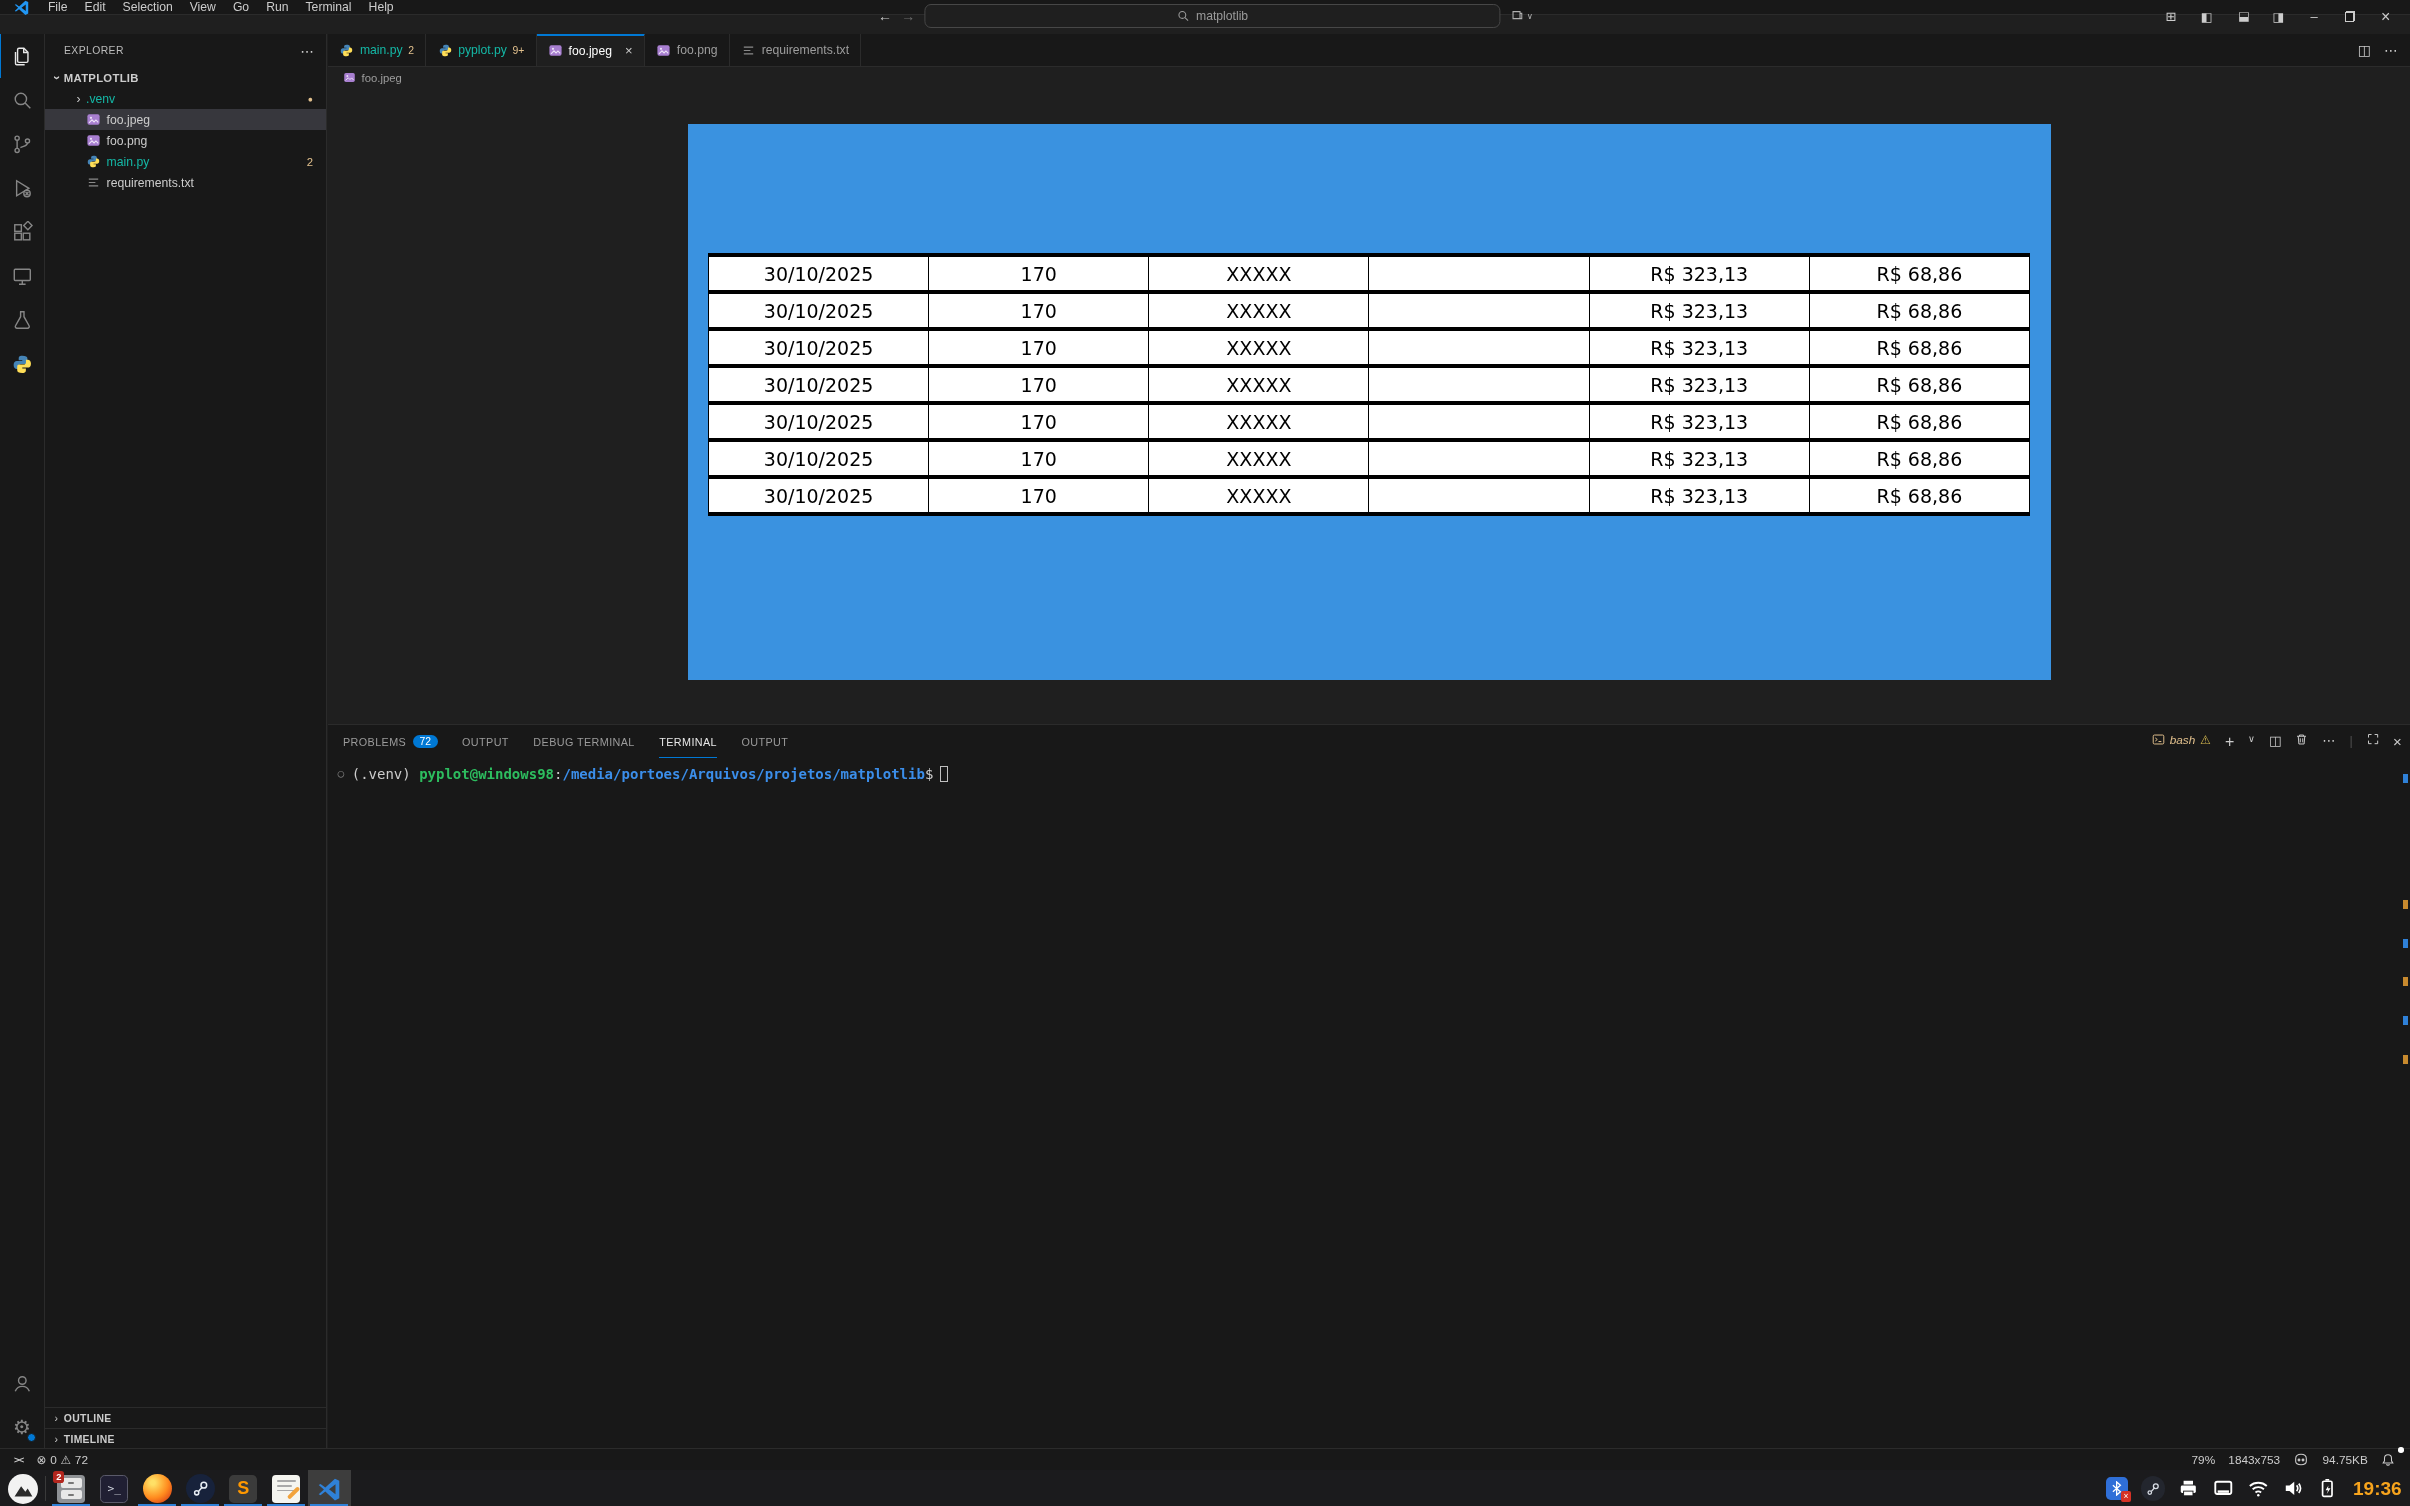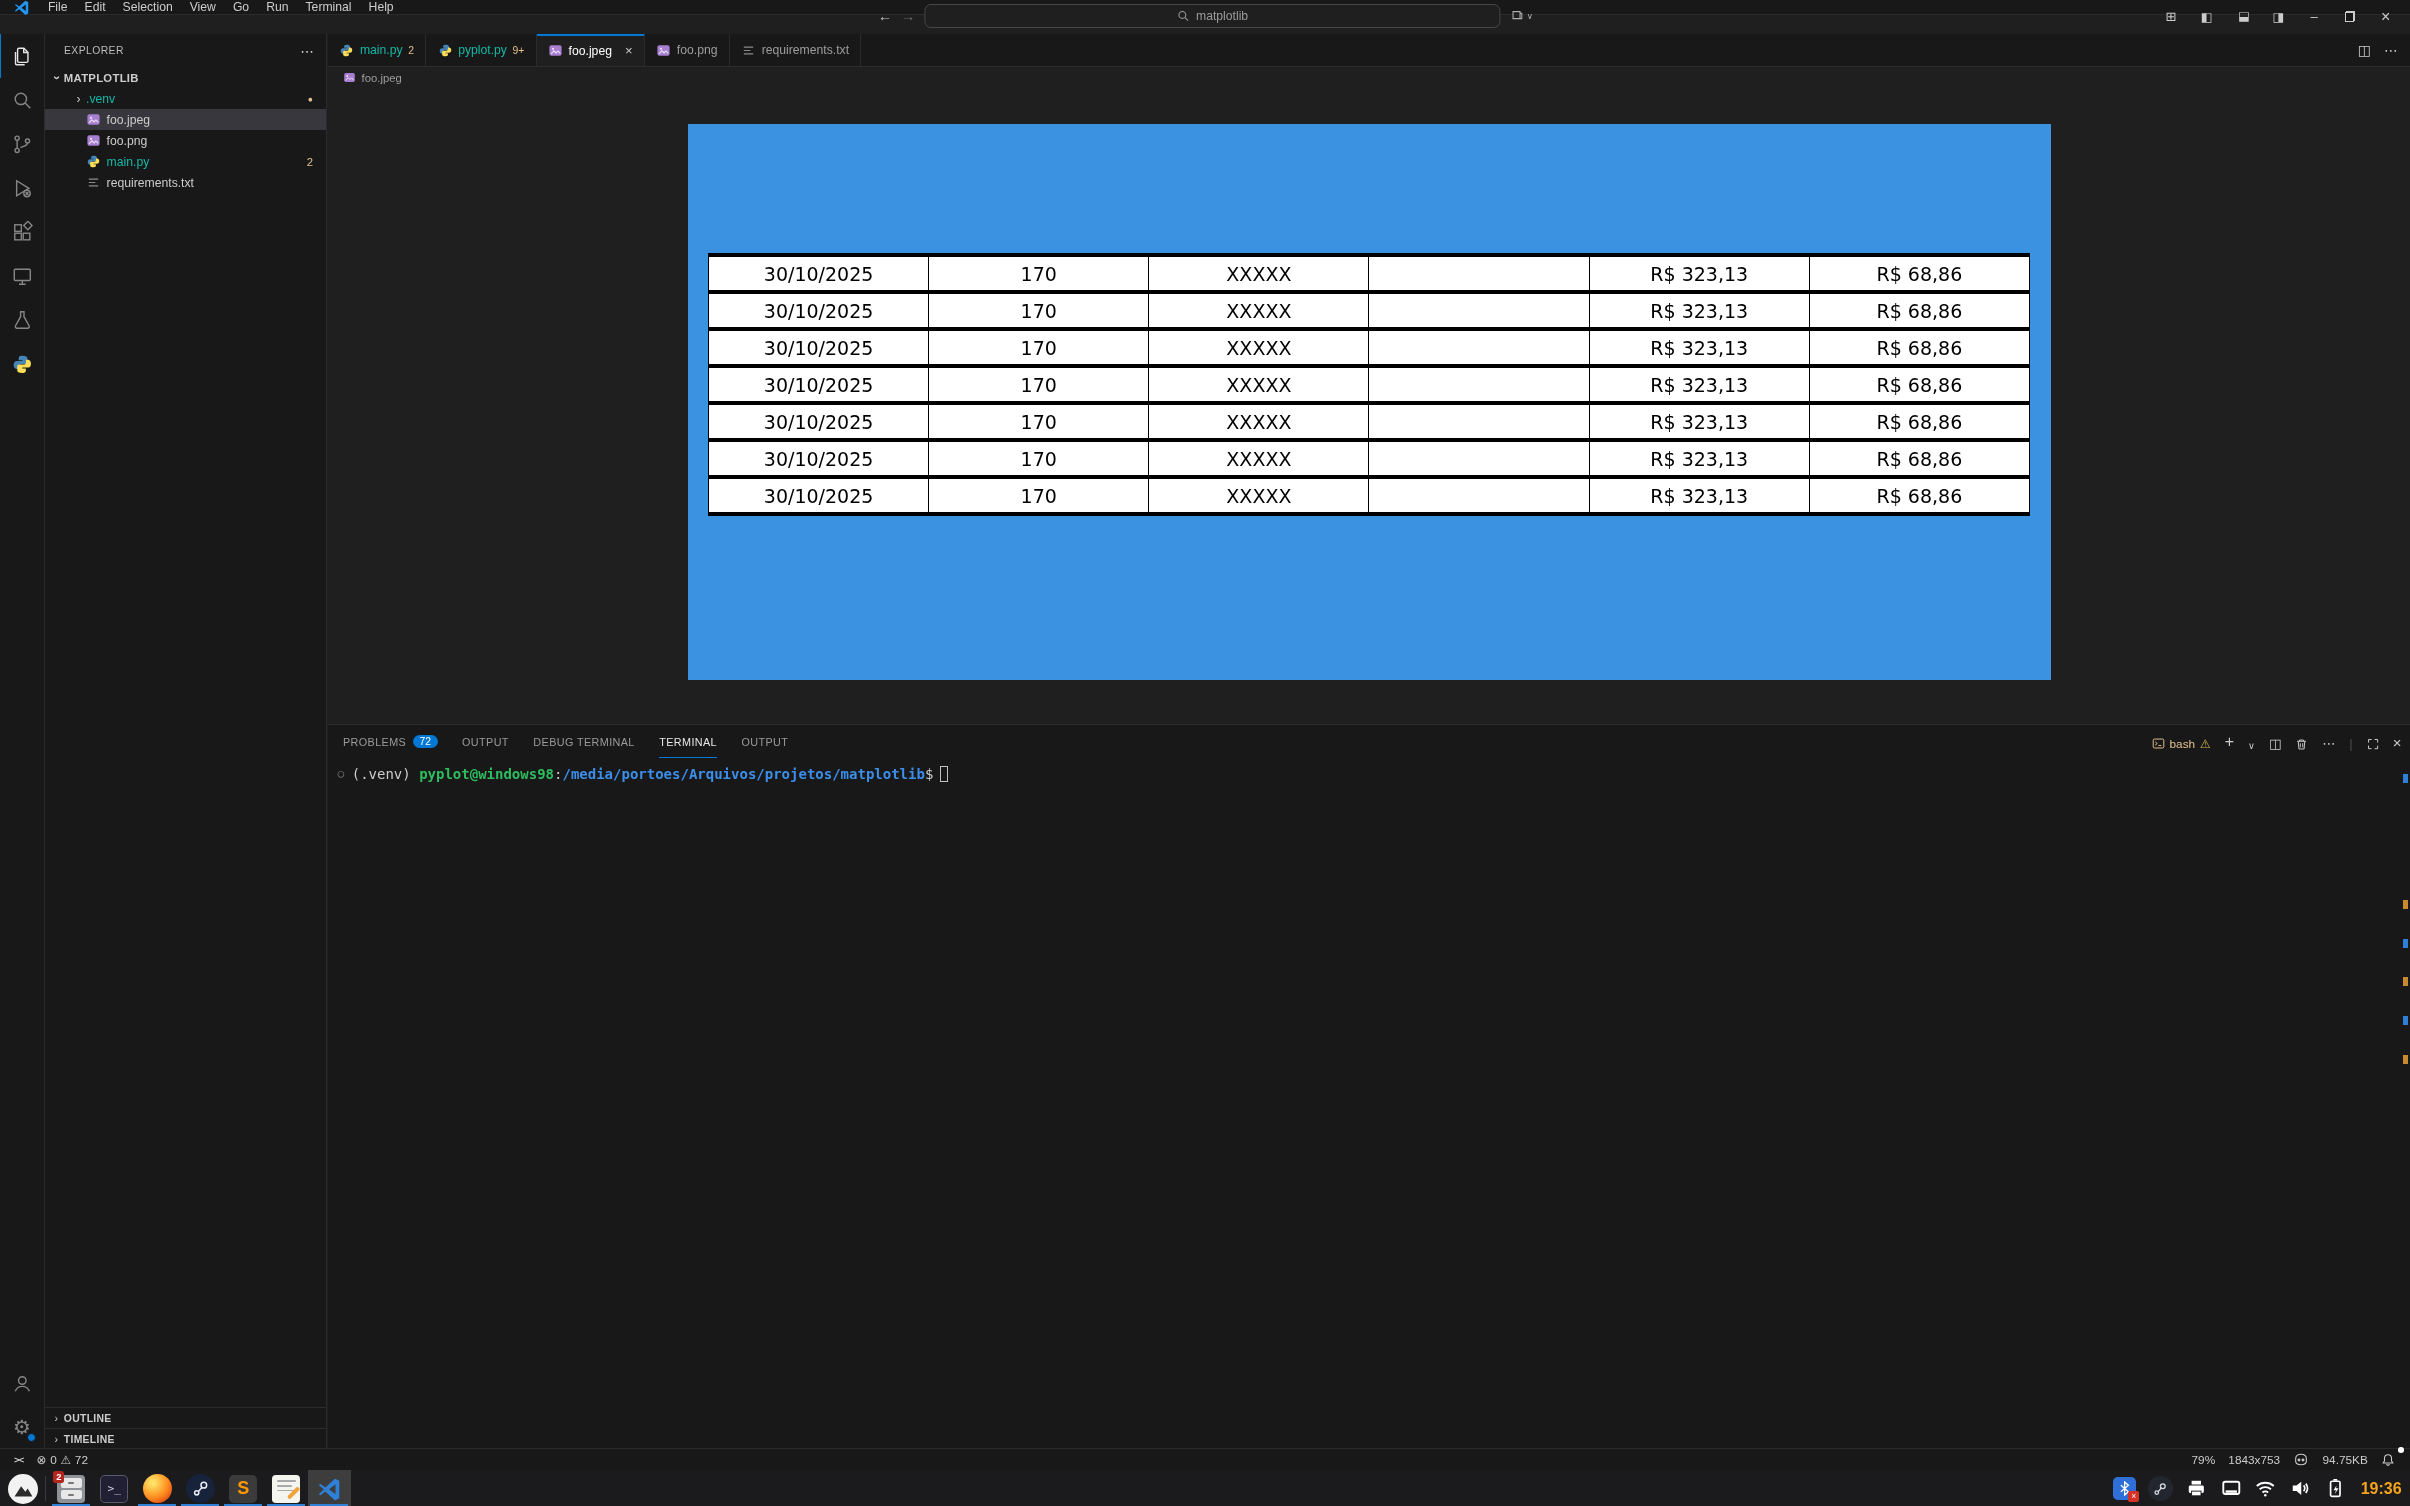--- a/index.html
+++ b/index.html
@@ -85,21 +85,21 @@
     text-align:center;font-weight:normal;font-size:19px;padding:0;}
   .img-table th{height:38px;}
   .img-table td{height:37px;}
 
   
   #panel{position:absolute;left:328px;top:724px;right:0;bottom:58px;background:#181818;border-top:0.9px solid #2b2b2b;}
   #panel-header{height:33px;display:flex;align-items:center;padding:0 9.4px 0 15px;}
   .ptab{display:flex;align-items:center;gap:6.6px;margin-right:24.5px;font-size:10.8px;letter-spacing:0.4px;color:#9b9b9b;height:33px;}
   .ptab.active{color:#e7e7e7;box-shadow:inset 0 -0.9px 0 #0078d4;}
   .pbadge{background:#0078d4;color:#ffffff;border-radius:9.4px;padding:0.9px 6.6px;font-size:10.4px;letter-spacing:0;}
-  .panel-actions{margin-left:auto;display:flex;align-items:flex-end;gap:14px;color:#cccccc;font-size:13px;}
+  .panel-actions{margin-left:auto;display:flex;align-items:flex-start;gap:14px;color:#cccccc;font-size:13px;font-style:italic;}
   .panel-actions .shell{color:#e2c08d;font-size:11.8px;display:flex;align-items:center;gap:4.7px;}
   .panel-actions .warn{color:#d7ba4f;font-size:12.2px;}
   .panel-actions .sep{color:#4d4d4d;}
   #terminal{padding:7.5px 0 0 9.4px;font-family:"DejaVu Sans Mono",monospace;font-size:14px;display:flex;align-items:center;}
   .term-deco{color:#7a7a7a;font-size:11.3px;margin-right:7.5px;}
   .t-green{color:#2dbd5f;font-weight:bold;}
   .t-blue{color:#3b8eea;font-weight:bold;}
   .t-fg{color:#cccccc;}
   .cursor-box{display:inline-block;width:8.5px;height:16px;border:0.9px solid #c0c0c0;margin-left:6.6px;vertical-align:middle;}
   .ruler-mark{position:absolute;right:2.8px;width:5.6px;height:9.4px;}
@@ -133,21 +133,21 @@
   .steam-icon{width:29px;height:29px;border-radius:50%;background:#17223b;display:flex;align-items:center;justify-content:center;}
   .subl-icon{width:28px;height:28px;border-radius:4.7px;background:#3b3b3b;color:#ff9800;font-weight:bold;font-size:18px;
     display:flex;align-items:center;justify-content:center;}
   .edit-icon{width:28px;height:28px;border-radius:3.8px;background:#f5f5f0;position:relative;}
   .edit-line{position:absolute;left:4.7px;height:1.9px;background:#a9a9a9;border-radius:0.9px;}
   .pencil{position:absolute;width:15px;height:3.8px;background:#f2a33c;border-radius:1.9px;transform:rotate(-45deg);right:-0.9px;bottom:7.5px;}
   .tb-right{margin-left:auto;display:flex;align-items:center;gap:12.2px;padding-right:9.4px;}
   .bt-icon{width:22.6px;height:22.6px;border-radius:4.7px;background:#2f6fd8;display:flex;align-items:center;justify-content:center;position:relative;}
   .bt-x{position:absolute;right:-2.8px;bottom:-1.9px;width:10.4px;height:10.4px;border-radius:1.9px;background:#d63226;color:#fff;
     font-size:8.5px;line-height:10.4px;text-align:center;}
-  .tray-clock{color:#f7a41d;font-size:16px;font-weight:bold;margin-left:1.9px;}
+  .tray-clock{color:#f7a41d;font-size:19px;font-weight:bold;margin-left:1.9px;}
 </style>
 </head>
 <body>
 
 <div id="root">
 
   <div id="titlebar">
     <span class="vscode-logo">
       <svg width="17" height="17" viewBox="0 0 24 24">
           <path fill="#2196f3" d="M17.5 2.5L8.6 10.7 4.2 7.3 2.5 8.2l4.8 4.3-4.8 4.3 1.7.9 4.4-3.4 8.9 8.2 4-1.9V4.4l-4-1.9zm.5 5.2v9.1L12 12.3l6-4.6z"></path>

